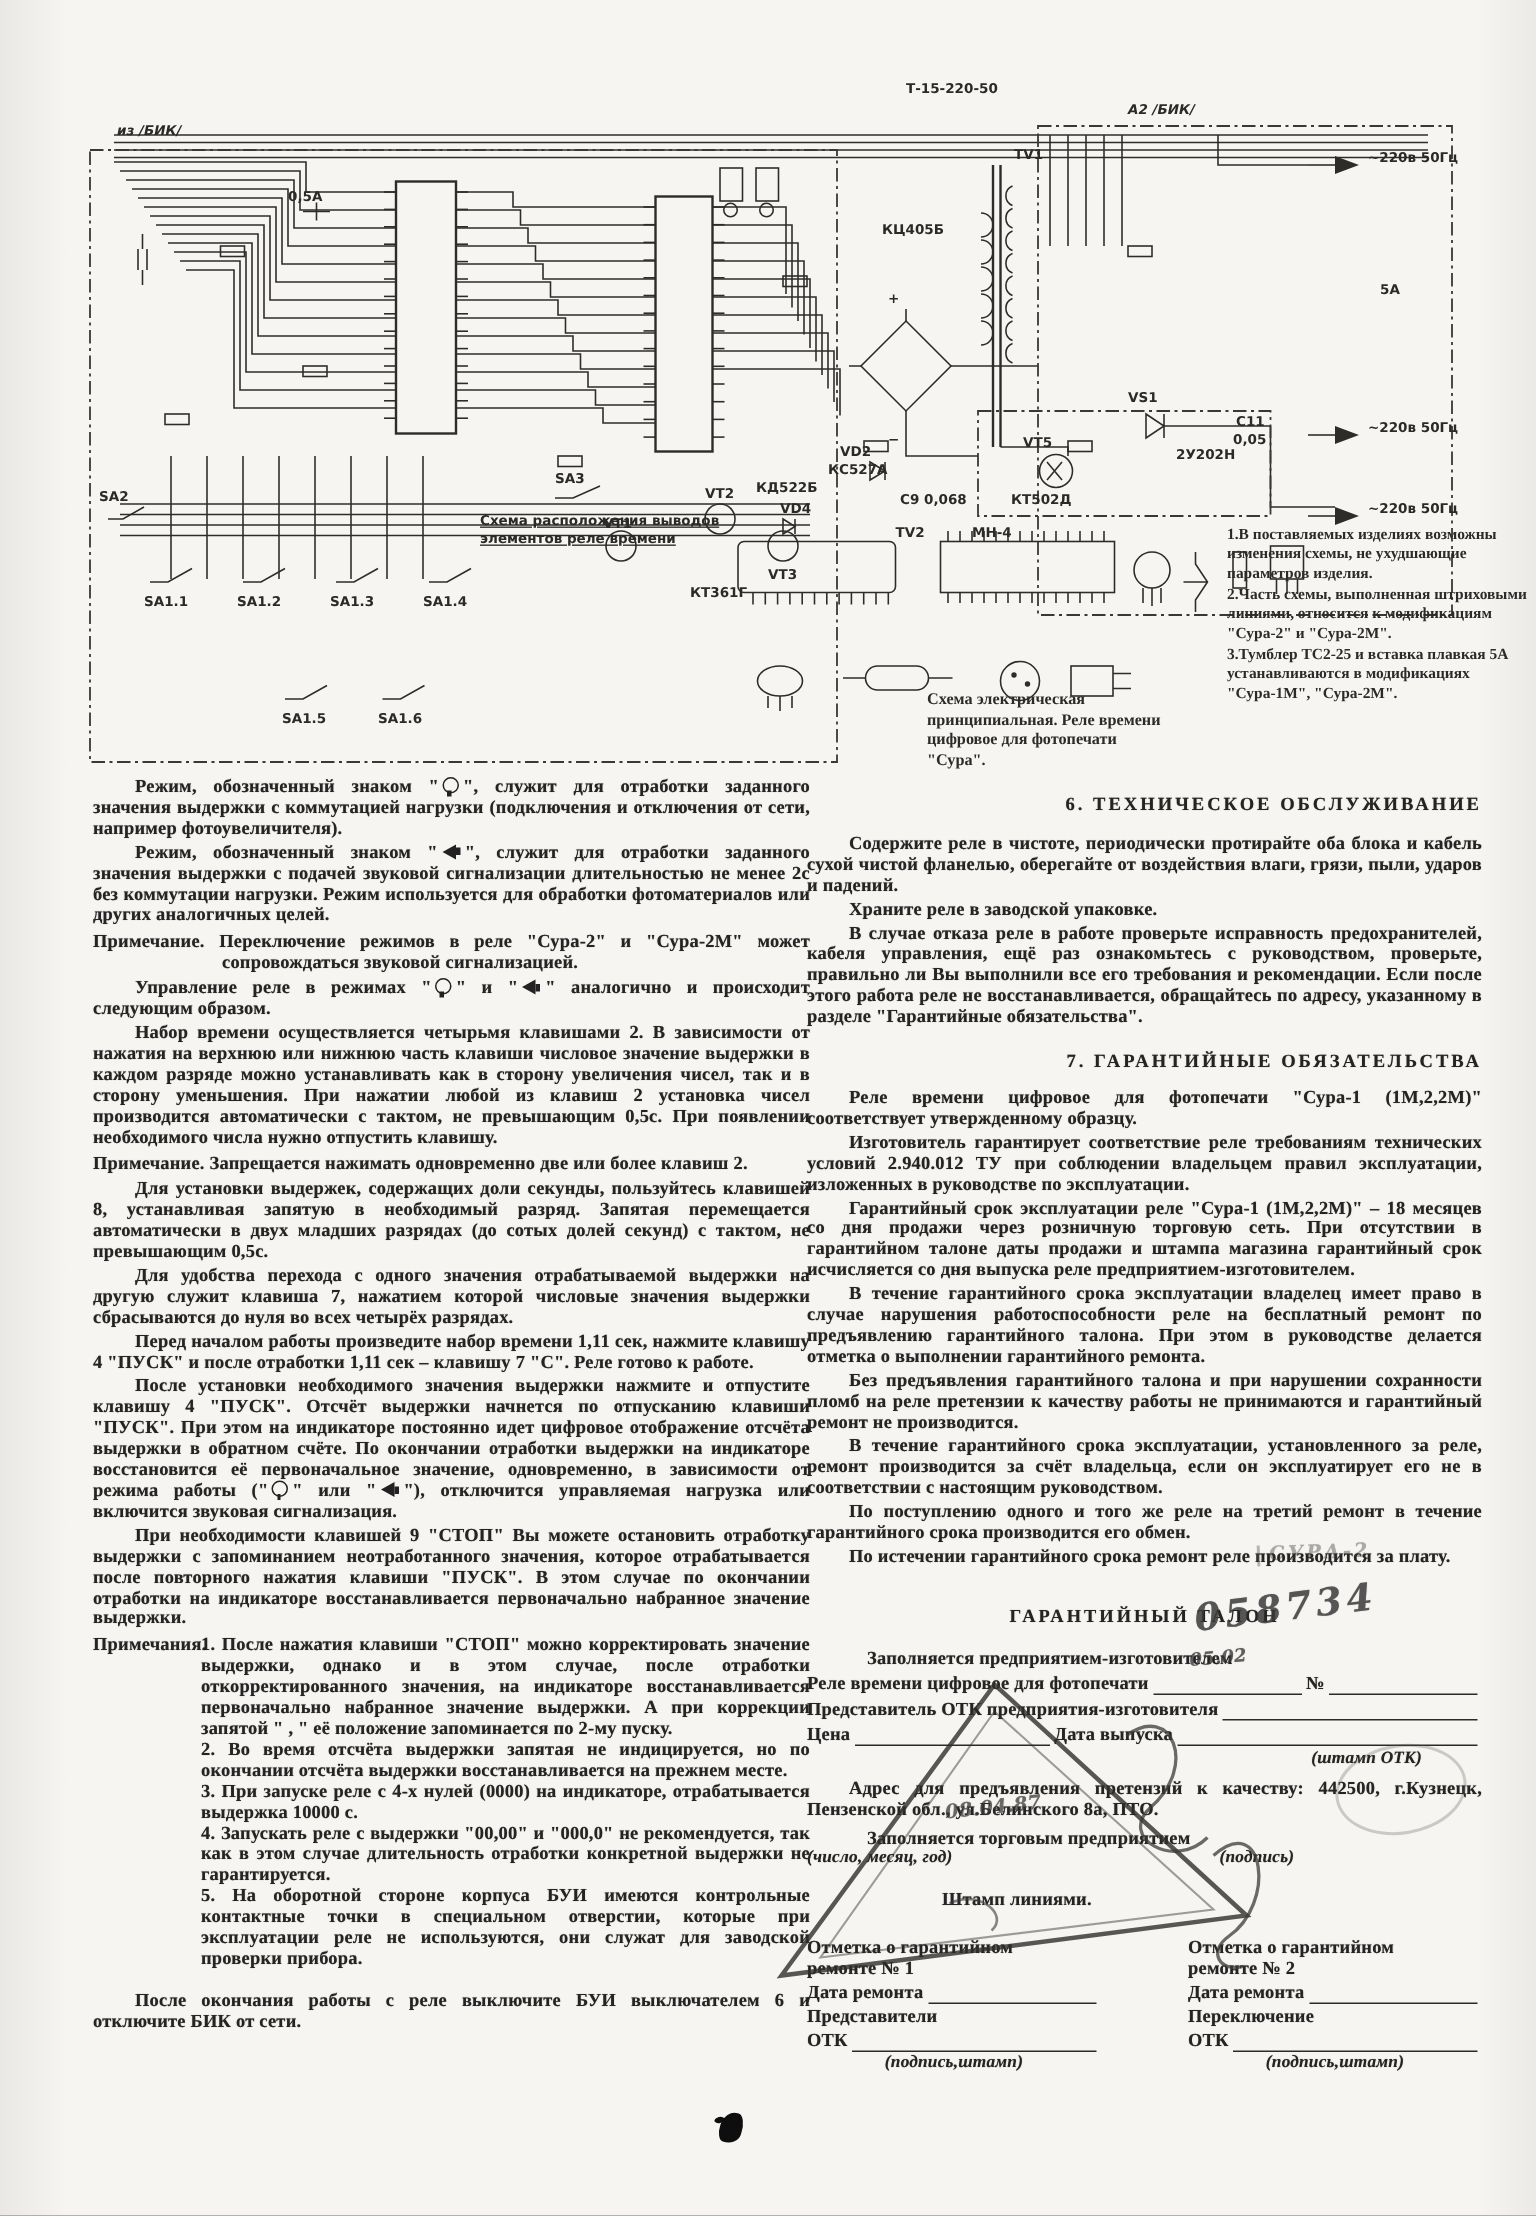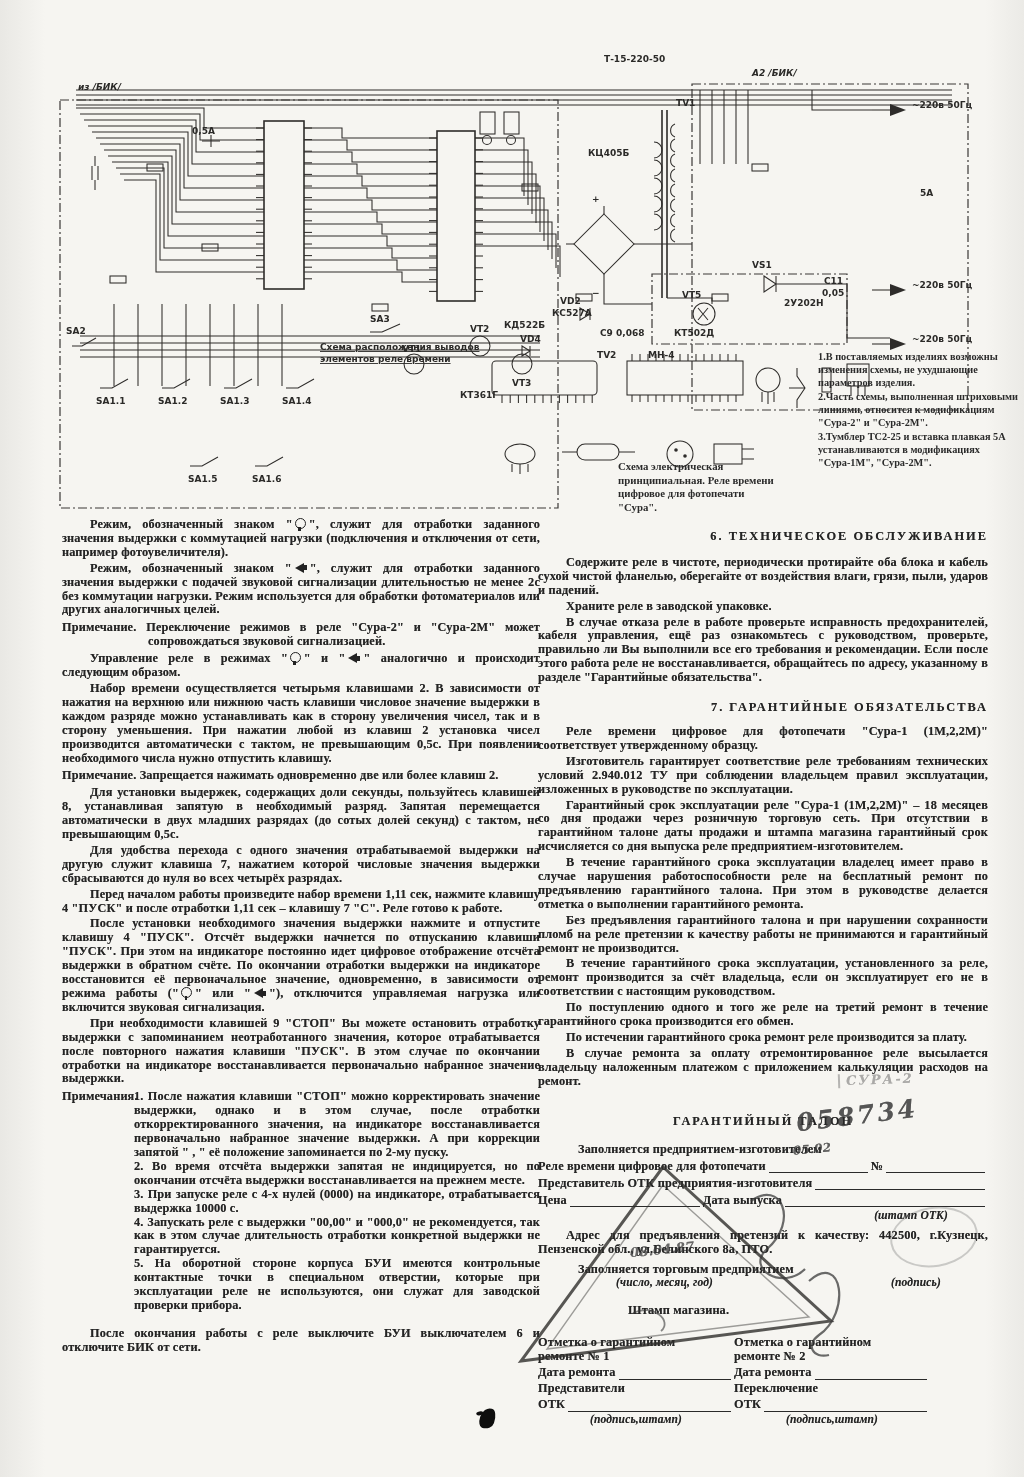--- a/index.html
+++ b/index.html
@@ -23,21 +23,21 @@
     border-bottom:5px solid transparent;border-right:9px solid #222;}
   
   .coupon{position:relative;margin-top:26px;}
   .ctitle{text-align:center;letter-spacing:2px;font-weight:700;margin-bottom:14px;}
   .cline{display:flex;align-items:flex-end;margin:3px 0;white-space:nowrap;}
   .blank{flex:1 1 auto;border-bottom:1.4px solid #2a2a2a;height:13px;margin:0 3px;}
   .blank.fix{flex:0 0 auto;}
   .cap{font-size:11.5px;}
   .caprow{display:flex;margin-top:-1px;font-style:italic;}
   .indent{padding-left:40px;}
-  .repair{display:flex;margin-top:18px;}
+  .repair{display:flex;gap:58px;margin-top:18px;}
   .repcol{width:196px;}
   .repcol .cline{margin:2px 0;}
   
   svg .wire{fill:none;stroke:#2e2c2a;stroke-width:1.05;}
   svg .thick{fill:none;stroke:#2e2c2a;stroke-width:1.6;}
   svg .dd{fill:none;stroke:#3a3836;stroke-width:1.2;stroke-dasharray:9 3 2 3;}
   svg .sl{font-family:"DejaVu Sans",sans-serif;font-size:9px;fill:#2b2a28;font-weight:bold;}
   svg .sli{font-style:italic;}
   svg .slu{text-decoration:underline;}
   svg .fill{fill:#2e2c2a;stroke:none;}
@@ -406,21 +406,20 @@
     <p class="p">В случае отказа реле в работе проверьте исправность предохранителей, кабеля управления, ещё раз ознакомьтесь с руководством, проверьте, правильно ли Вы выполнили все его требования и рекомендации. Если после этого работа реле не восстанавливается, обращайтесь по адресу, указанному в разделе "Гарантийные обязательства".</p>
     <div class="h" style="margin:16px 0 10px">7. ГАРАНТИЙНЫЕ ОБЯЗАТЕЛЬСТВА</div>
     <p class="p">Реле времени цифровое для фотопечати "Сура-1 (1М,2,2М)" соответствует утвержденному образцу.</p>
     <p class="p">Изготовитель гарантирует соответствие реле требованиям технических условий 2.940.012 ТУ при соблюдении владельцем правил эксплуатации, изложенных в руководстве по эксплуатации.</p>
     <p class="p">Гарантийный срок эксплуатации реле "Сура-1 (1М,2,2М)" – 18 месяцев со дня продажи через розничную торговую сеть. При отсутствии в гарантийном талоне даты продажи и штампа магазина гарантийный срок исчисляется со дня выпуска реле предприятием-изготовителем.</p>
     <p class="p">В течение гарантийного срока эксплуатации владелец имеет право в случае нарушения работоспособности реле на бесплатный ремонт по предъявлению гарантийного талона. При этом в руководстве делается отметка о выполнении гарантийного ремонта.</p>
     <p class="p">Без предъявления гарантийного талона и при нарушении сохранности пломб на реле претензии к качеству работы не принимаются и гарантийный ремонт не производится.</p>
     <p class="p">В течение гарантийного срока эксплуатации, установленного за реле, ремонт производится за счёт владельца, если он эксплуатирует его не в соответствии с настоящим руководством.</p>
     <p class="p">По поступлению одного и того же реле на третий ремонт в течение гарантийного срока производится его обмен.</p>
     <p class="p">По истечении гарантийного срока ремонт реле производится за плату.</p>
-    <p class="p">В случае ремонта за оплату отремонтированное реле высылается владельцу наложенным платежом с приложением калькуляции расходов на ремонт.</p>
 
     <div class="coupon">
       <span class="hw model" style="left:300px;top:-42px;">СУРА-2</span>
       <span class="hw serial" style="left:258px;top:-6px;">058734</span>
       <div class="ctitle">ГАРАНТИЙНЫЙ ТАЛОН</div>
       <div class="indent">Заполняется предприятием-изготовителем</div>
       <div class="cline">
         <span>Реле времени цифровое для фотопечати</span>
         <span class="blank"></span>
         <span>№</span>
@@ -436,25 +435,25 @@
         <span class="blank fix" style="width:130px"></span>
         <span>Дата выпуска</span>
         <span class="blank"></span>
       </div>
       <div class="caprow" style="justify-content:flex-end;padding-right:40px;">
         <span class="cap">(штамп ОТК)</span>
       </div>
       <p class="p" style="margin-top:6px">Адрес для предъявления претензий к качеству: 442500, г.Кузнецк, Пензенской обл., ул.Белинского 8а, ПТО.</p>
       <div class="indent" style="margin-top:6px">Заполняется торговым предприятием</div>
       <div class="caprow">
-        <span class="cap" style="margin-left:78px">(число, месяц, год)</span>
+        <span class="cap" style="">(число, месяц, год)</span>
         <span class="cap" style="margin-left:178px">(подпись)</span>
       </div>
       <span class="hw sdate" style="left:92px;top:128px;">08.04.87</span>
-      <div style="margin:14px 0 0 90px">Штамп магазина.</div>
+      <div style="margin:14px 0 0 90px">Штамп линиями.</div>
 
       <div class="repair">
         <div class="repcol">
           <div>Отметка о гарантийном</div>
           <div>ремонте № 1</div>
           <div class="cline">
               <span>Дата ремонта</span>
               <span class="blank"></span>
             </div>
           <div>Представители</div>

